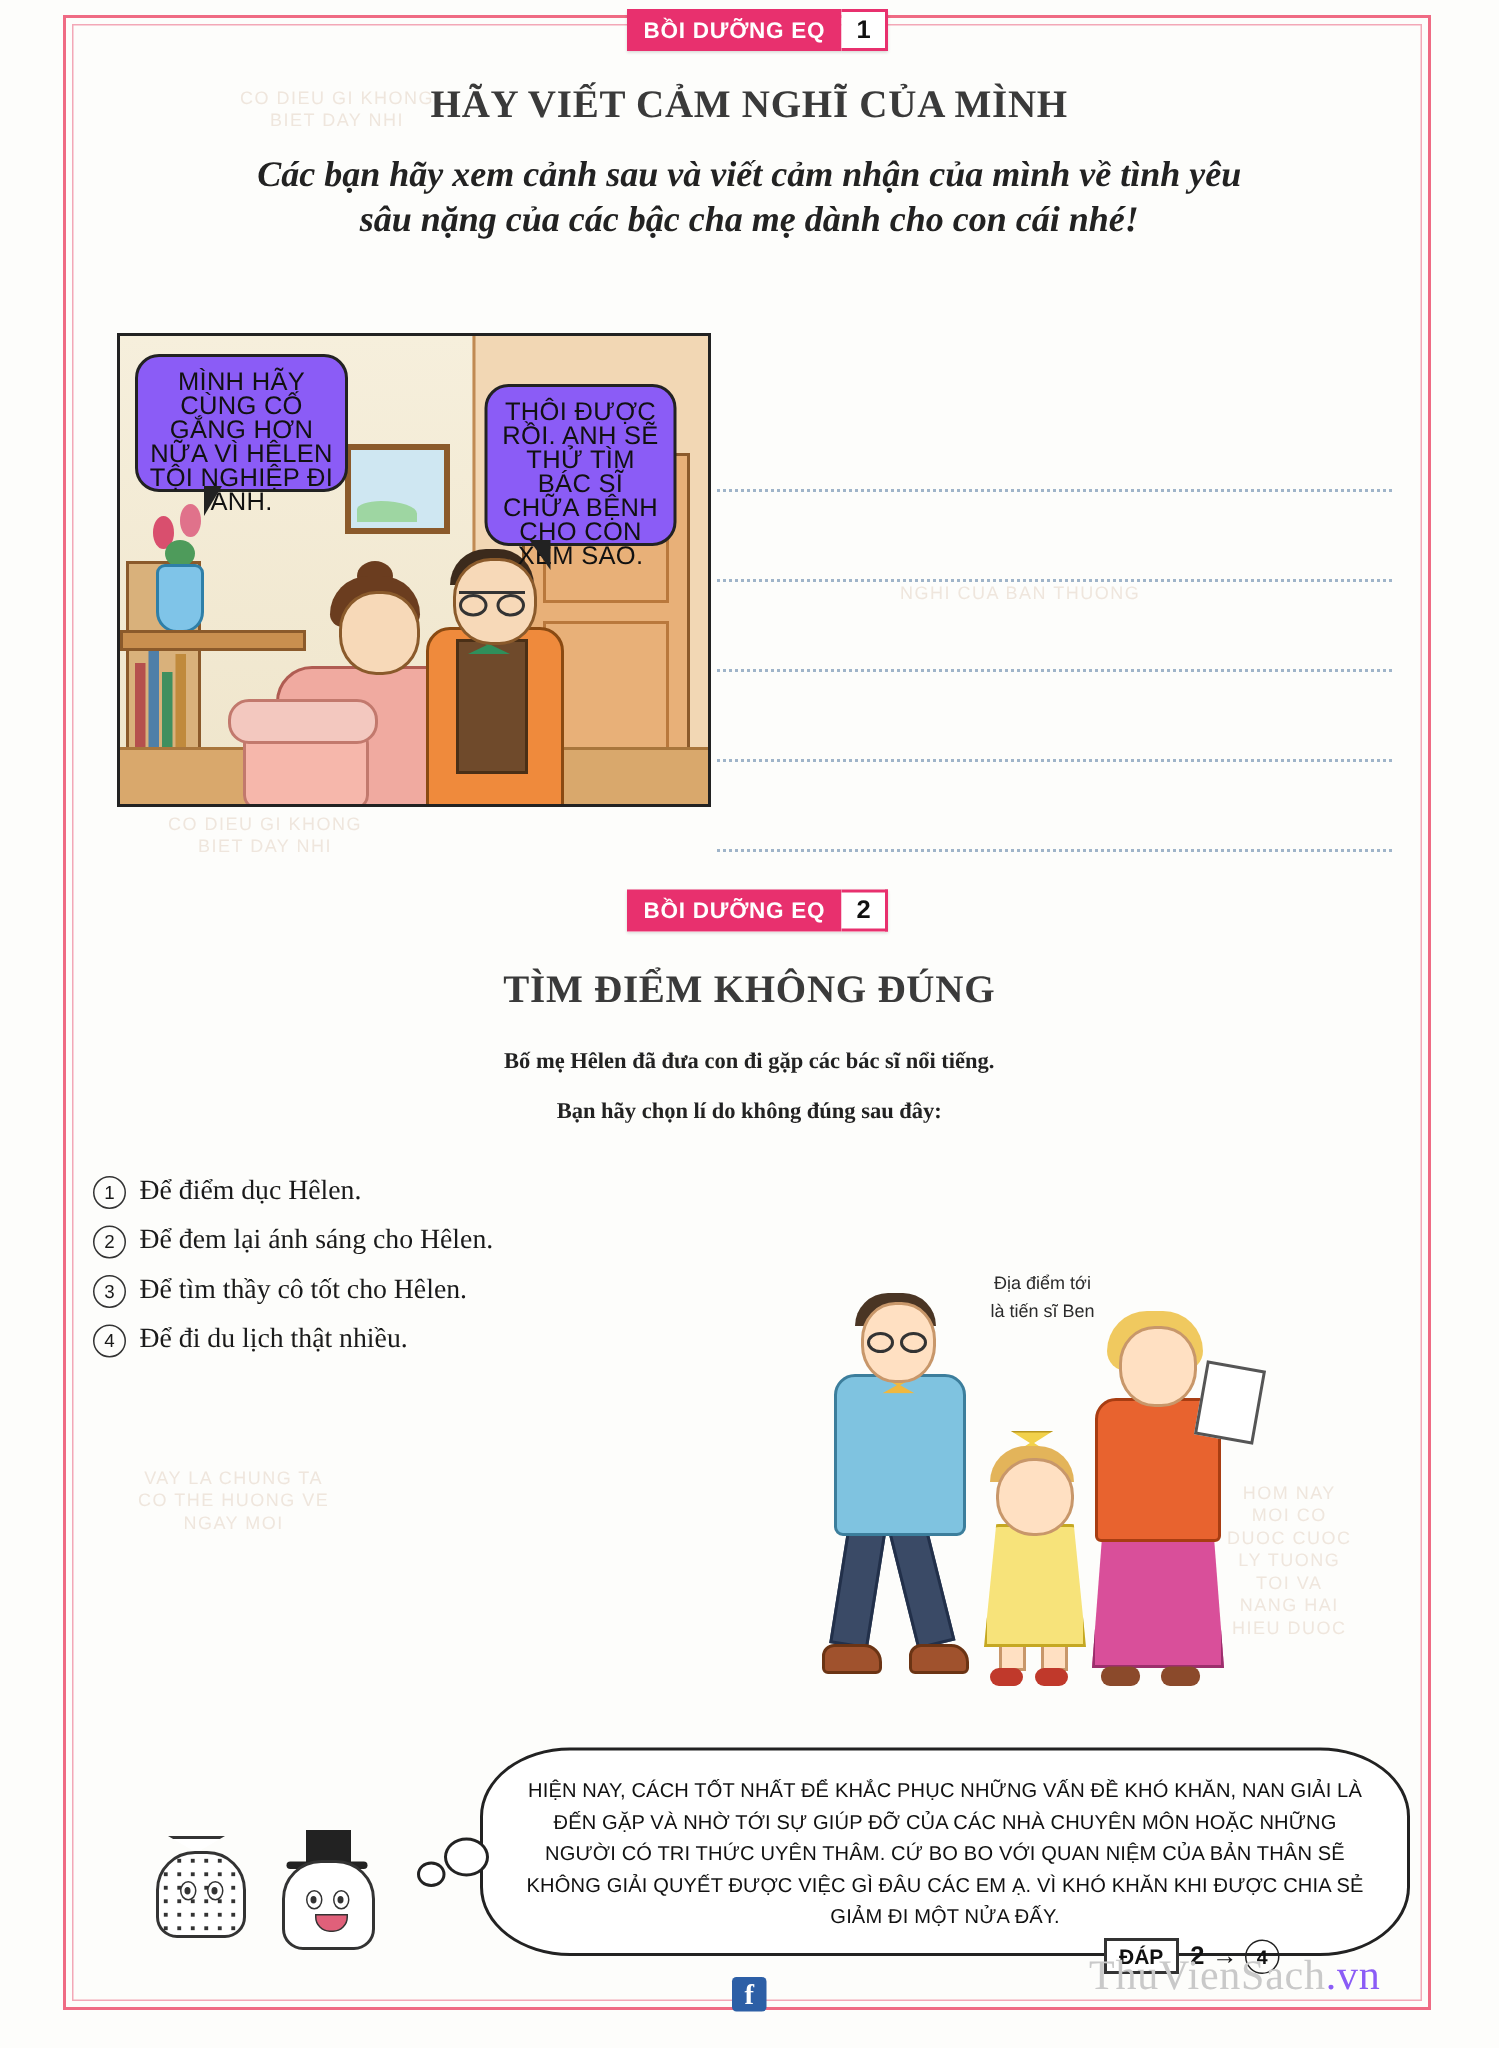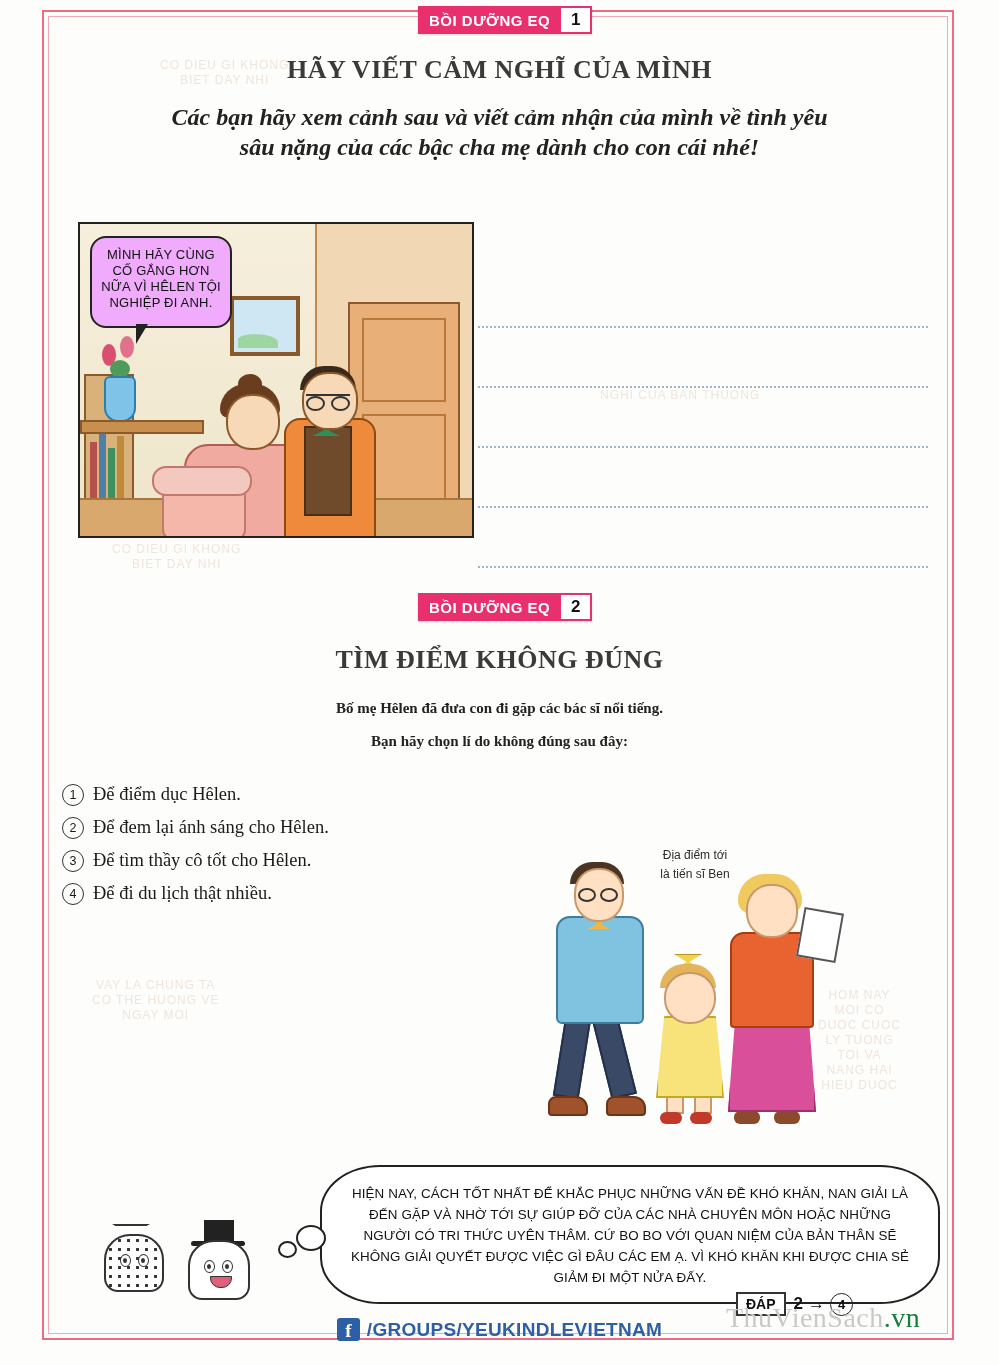--- a/index.html
+++ b/index.html
@@ -269,25 +269,25 @@
     background: #f3c8bf; border: 2px solid #c2796d; border-radius: 14px;
   }
   .c-child .sleeve {
     position: absolute; left: 10px; top: 36px; width: 80px; height: 50px;
     background: #f6b7ab; border: 2px solid #c2796d; border-radius: 10px;
   }
 
   
   .bub {
     position: absolute;
-    background: #f0abfc;
+    background: #8b5cf6;
     border: 2px solid #222;
     border-radius: 16px;
     font-family: "Liberation Sans", sans-serif;
-    font-size: 13px;
+    font-size: 17px;
     line-height: 16px;
     text-align: center;
     color: #111;
     padding: 9px 7px;
     box-sizing: border-box;
     letter-spacing: .2px;
   }
   .bub:after {
     content: "";
     position: absolute;
@@ -636,21 +636,21 @@
   
   .watermark {
     position: absolute;
     left: 726px;
     top: 1302px;
     font-family: "Liberation Serif", serif;
     font-size: 28px;
     color: #c9c9c9;
     letter-spacing: .5px;
   }
-  .watermark b { color: #15803d; font-weight: normal; }
+  .watermark b { color: #8b5cf6; font-weight: normal; }
 </style>
 </head>
 <body>
 
 <div class="ghost" style="left:160px; top:58px;">CO DIEU GI KHONG
 BIET DAY NHI</div>
 <div class="ghost" style="left:600px; top:388px;">NGHI CUA BAN THUONG</div>
 <div class="ghost" style="left:818px; top:988px;">HOM NAY
 MOI CO
 DUOC CUOC
@@ -709,20 +709,21 @@
   <div class="c-man">
     <div class="body"></div>
     <div class="vest"></div>
     <div class="bowtie"></div>
     <div class="hair"></div>
     <div class="head"></div>
     <div class="glasses"></div>
   </div>
 
   <div class="bub bub-left">MÌNH HÃY CÙNG CỐ GẮNG HƠN NỮA VÌ HÊLEN TỘI NGHIỆP ĐI ANH.</div>
+  <div class="bub bub-right">THÔI ĐƯỢC RỒI. ANH SẼ THỬ TÌM BÁC SĨ CHỮA BỆNH CHO CON XEM SAO.</div>
 </div>
 
 <div class="writing-lines">
   <div class="wline"></div>
   <div class="wline"></div>
   <div class="wline"></div>
   <div class="wline"></div>
   <div class="wline"></div>
 </div>
 
@@ -830,14 +831,13 @@
     <span class="circ">4</span>
   </span>
 </div>
 
 <div class="watermark">
   <span>ThuVienSach</span><b>.vn</b>
 </div>
 
 <div class="fb-bar">
   <span class="fb-icon">f</span>
-  <span class="fb-text">/GROUPS/YEUKINDLEVIETNAM</span>
 </div>
 
 </body></html>

